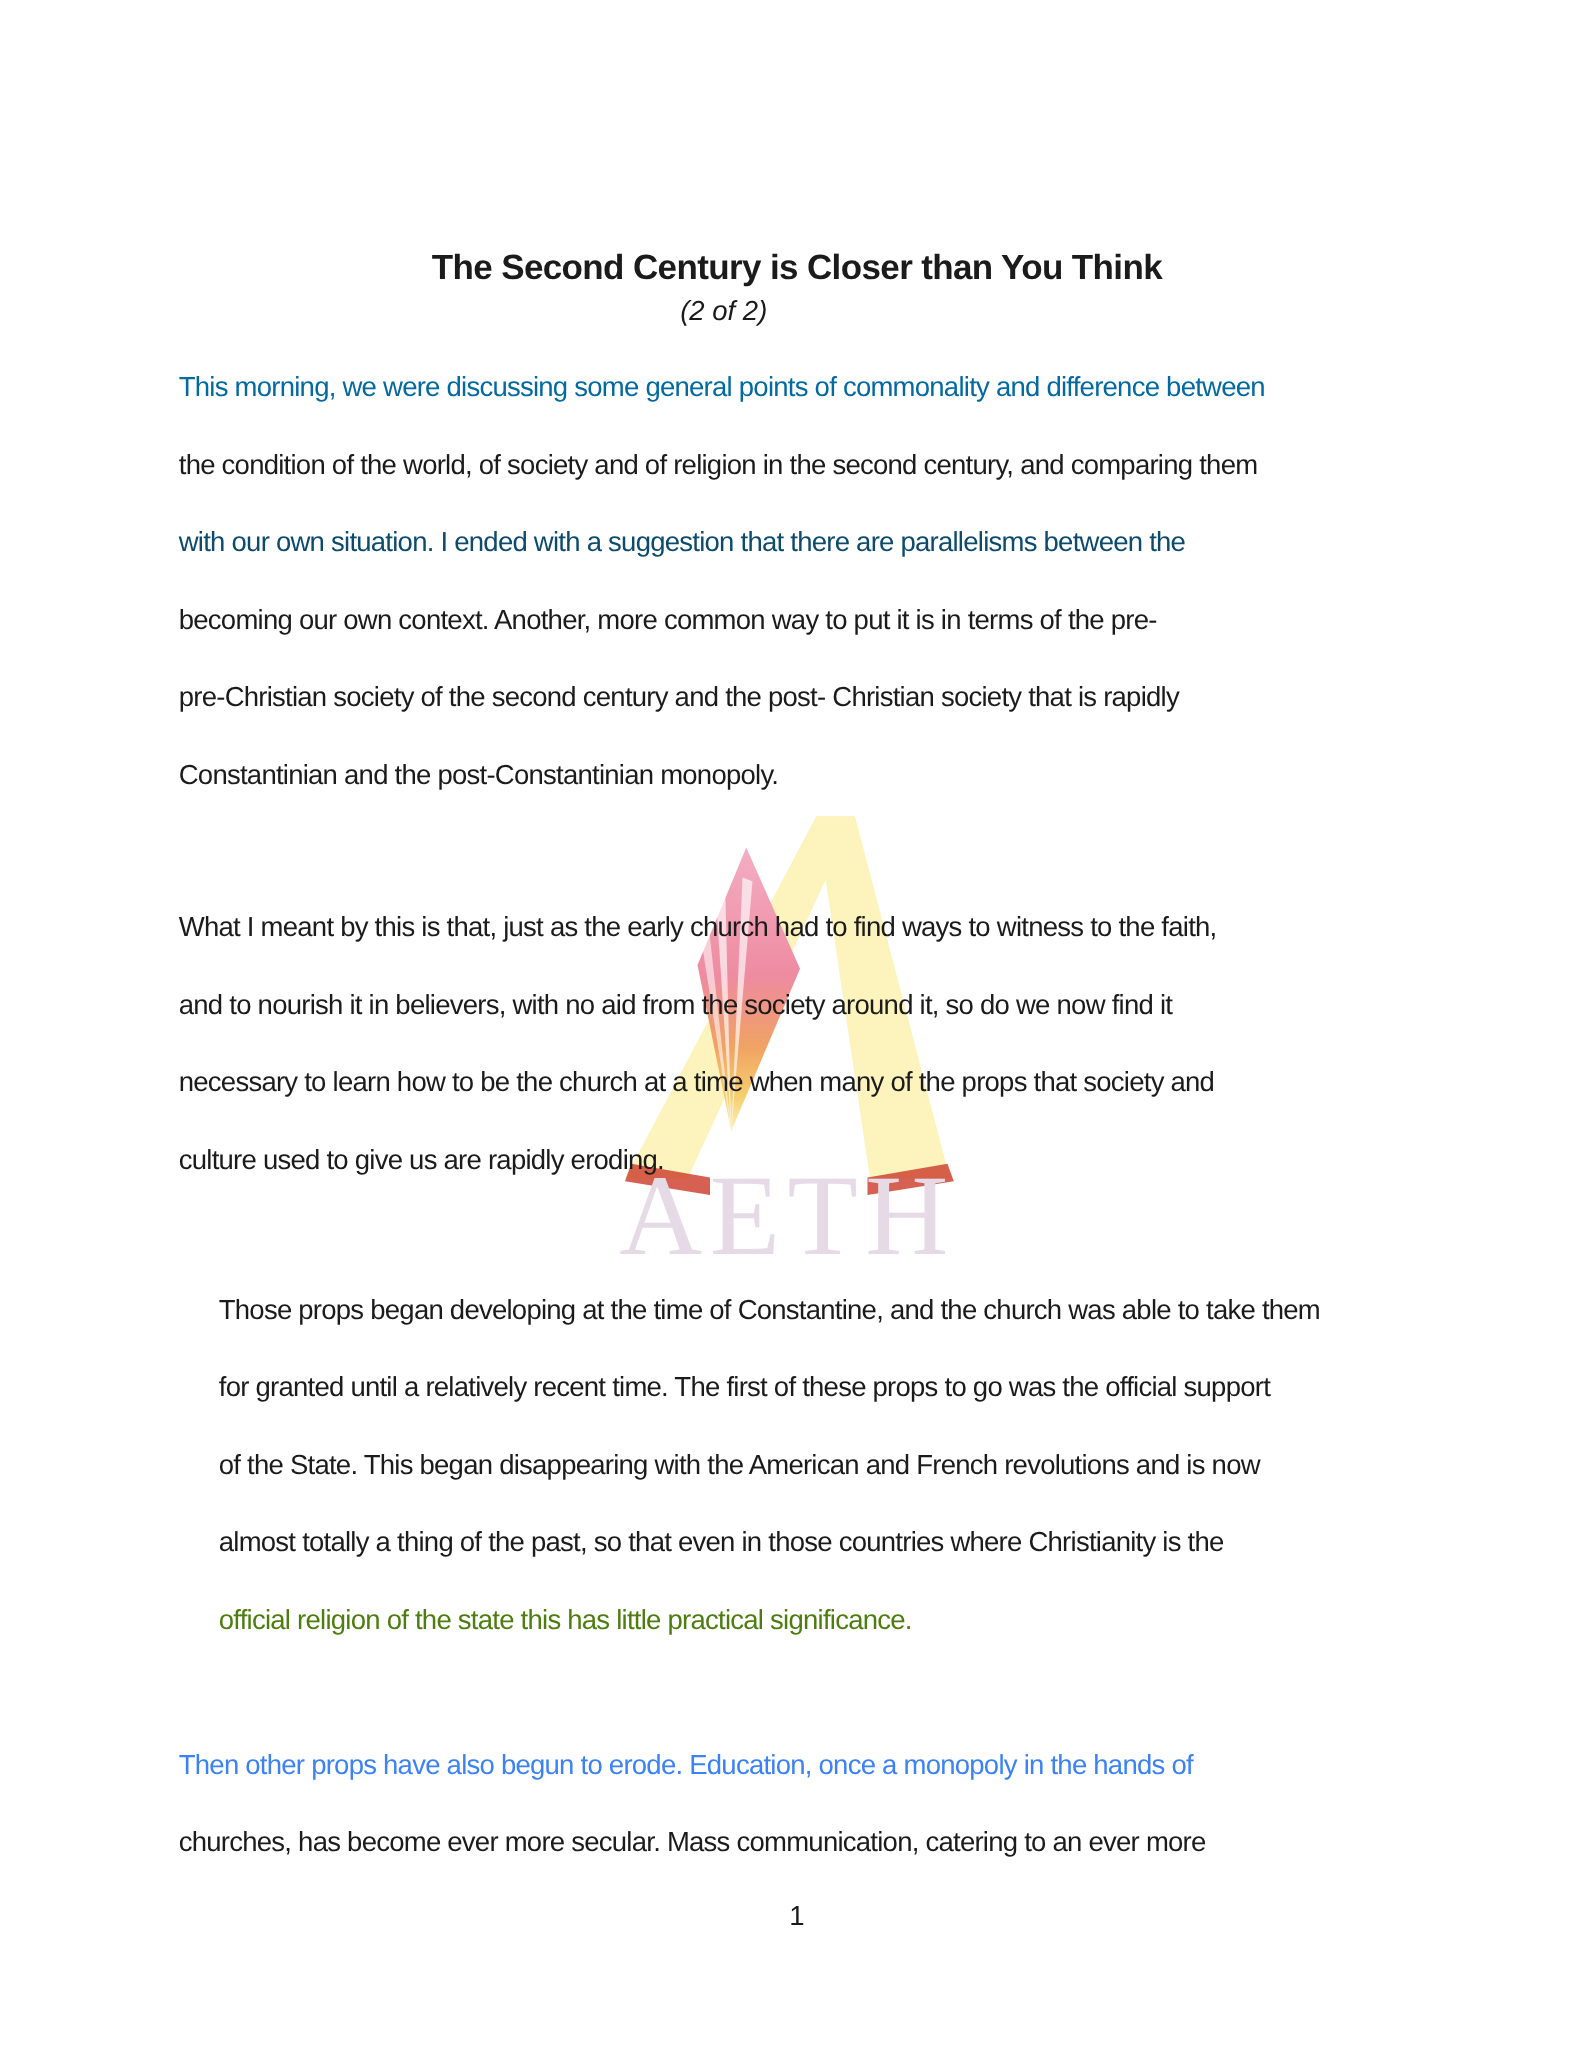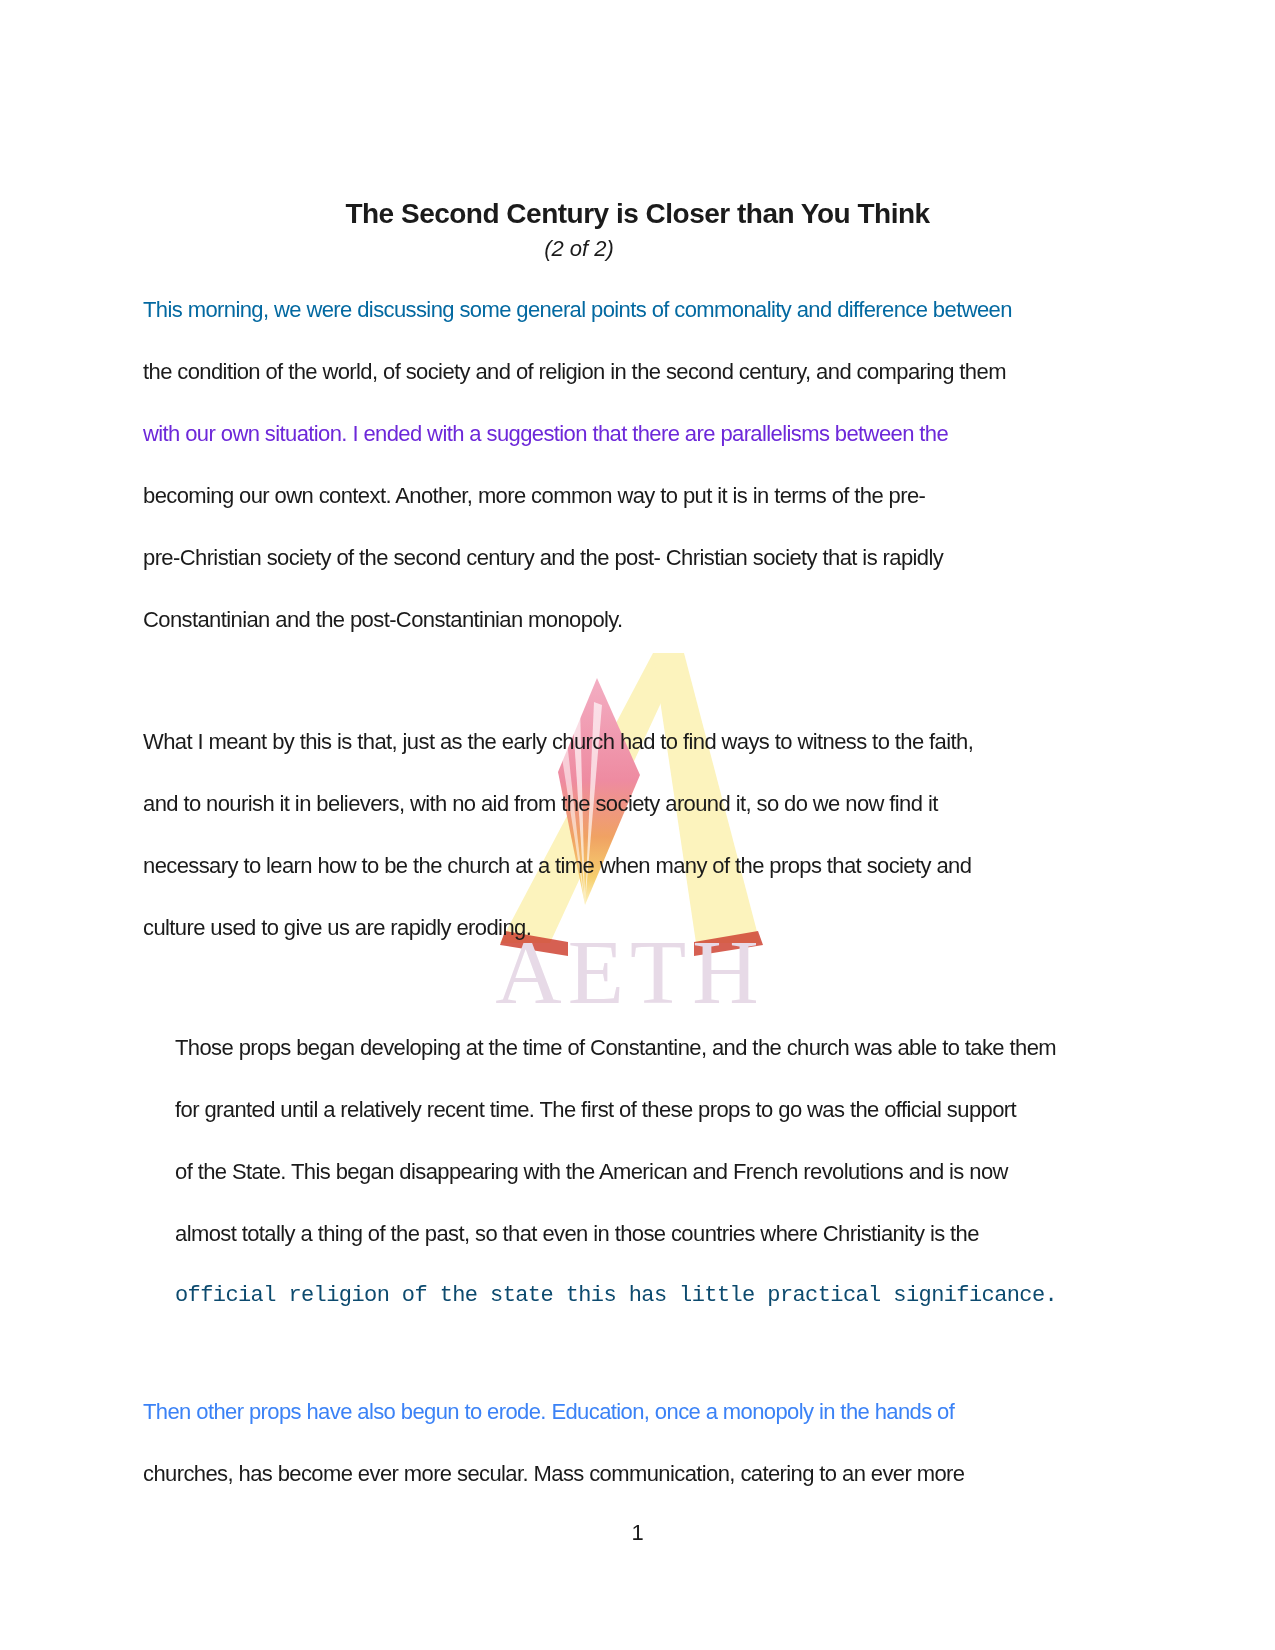--- a/index.html
+++ b/index.html
@@ -132,39 +132,39 @@
 
   <div class="content">
 
     <div class="doc-title" style="color: rgb(27, 27, 27); font-weight: bold;">The Second Century is Closer than You Think</div>
 
     <div class="doc-subtitle" style="color: rgb(27, 27, 27);">(2 of 2)</div>
 
     <div class="para p1">
       <div class="line" style="color: #0369a1;">This morning, we were discussing some general points of commonality and difference between</div>
       <div class="line" style="color: rgb(27, 27, 27);">the condition of the world, of society and of religion in the second century, and comparing them</div>
-      <div class="line" style="color: #6d28d9;">with our own situation. I ended with a suggestion that there are parallelisms between the</div>
+      <div class="line" style="color: #0c4a6e;">with our own situation. I ended with a suggestion that there are parallelisms between the</div>
       <div class="line" style="color: rgb(27, 27, 27);">becoming our own context. Another, more common way to put it is in terms of the pre-</div>
       <div class="line" style="color: rgb(27, 27, 27);">pre-Christian society of the second century and the post- Christian society that is rapidly</div>
       <div class="line" style="color: rgb(27, 27, 27);">Constantinian and the post-Constantinian monopoly.</div>
     </div>
 
     <div class="para p2">
       <div class="line" style="color: rgb(27, 27, 27);">What I meant by this is that, just as the early church had to find ways to witness to the faith,</div>
       <div class="line" style="color: rgb(27, 27, 27);">and to nourish it in believers, with no aid from the society around it, so do we now find it</div>
       <div class="line" style="color: rgb(27, 27, 27);">necessary to learn how to be the church at a time when many of the props that society and</div>
       <div class="line" style="color: rgb(27, 27, 27);">culture used to give us are rapidly eroding.</div>
     </div>
 
     <div class="para p3">
       <div class="line" style="color: rgb(27, 27, 27);">Those props began developing at the time of Constantine, and the church was able to take them</div>
       <div class="line" style="color: rgb(27, 27, 27);">for granted until a relatively recent time. The first of these props to go was the official support</div>
       <div class="line" style="color: rgb(27, 27, 27);">of the State. This began disappearing with the American and French revolutions and is now</div>
       <div class="line" style="color: rgb(27, 27, 27);">almost totally a thing of the past, so that even in those countries where Christianity is the</div>
-      <div class="line" style="color: #0c4a6e; font-family: Liberation Mono, monospace;">official religion of the state this has little practical significance.</div>
+      <div class="line" style="color: #4d7c0f;">official religion of the state this has little practical significance.</div>
     </div>
 
     <div class="para p4">
       <div class="line" style="color: #3b82f6;">Then other props have also begun to erode. Education, once a monopoly in the hands of</div>
       <div class="line" style="color: rgb(27, 27, 27);">churches, has become ever more secular. Mass communication, catering to an ever more</div>
     </div>
 
     <div class="footer" style="color: rgb(27, 27, 27);">1</div>
 
   </div>

